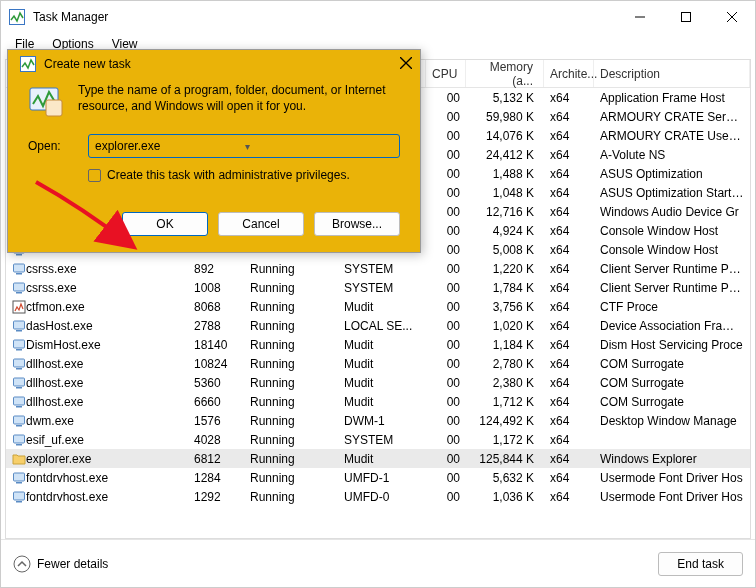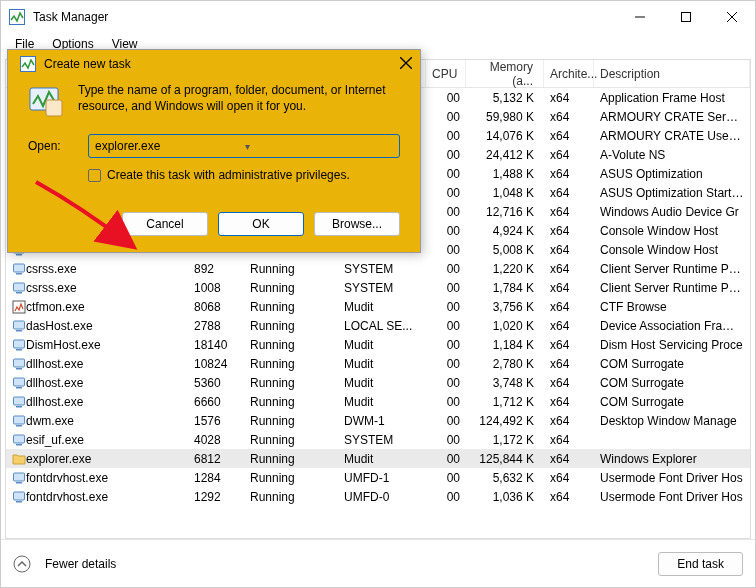--- a/index.html
+++ b/index.html
@@ -20,21 +20,21 @@
   .c-pid  { width: 56px; text-align: left; }
   .c-stat { width: 94px; }
   .c-user { width: 88px; }
   .c-cpu  { width: 40px; text-align: right; }
   .c-mem  { width: 78px; text-align: right; padding-right:10px !important; }
   .c-arch { width: 50px; }
   .c-desc { flex: 1; }
   .trow.sel { background: #eaeaea; }
   .row-icon { width:14px; height:14px; flex:0 0 14px; }
   .footer { position: absolute; bottom: 0; left: 0; right: 0; height: 48px; border-top: 1px solid #e5e5e5; display: flex; align-items: center; padding: 0 12px; justify-content: space-between; }
-  .fewer { display: flex; align-items: center; gap: 14px; font-size: 12px; }
+  .fewer { display: flex; align-items: center; gap: 6px; font-size: 12px; }
   .btn { border: 1px solid #bcbcbc; border-radius: 3px; background: #fdfdfd; padding: 4px 18px; font-size: 12px; font-family: inherit; }
   
   .modal { position: absolute; left: 6px; top: 48px; width: 414px; background: #eab308; border: 1px solid #9a9a9a; box-shadow: 2px 2px 10px rgba(0,0,0,.25); }
   .modal-title { display:flex; align-items:center; padding: 6px 8px 10px 12px; font-size: 12px; }
   .modal-title .title-txt { flex:1; }
   .modal-body { padding: 0 20px 16px 20px; }
   .modal-row1 { display:flex; gap:14px; align-items:flex-start; margin-bottom:16px; }
   .run-icon { width:36px; height:36px; flex:0 0 36px; }
   .desc { font-size:12px; line-height:1.35; }
   .open-row { display:flex; align-items:center; gap:12px; margin-bottom:10px; }
@@ -280,21 +280,21 @@
             <path d="M3 11l2-4 2 3 2-6 2 5" fill="none" stroke="#d04a2f" stroke-width="1.2"></path>
           </svg>
           <span>ctfmon.exe</span>
         </div>
         <div class="cell c-pid">8068</div>
         <div class="cell c-stat">Running</div>
         <div class="cell c-user">Mudit</div>
         <div class="cell c-cpu">00</div>
         <div class="cell c-mem">3,756 K</div>
         <div class="cell c-arch">x64</div>
-        <div class="cell c-desc">CTF Browse</div>
+        <div class="cell c-desc">CTF Proce</div>
       </div>
       <div class="trow">
         <div class="cell c-name">
           <svg class="row-icon" viewBox="0 0 14 14">
             <rect x="1.5" y="2" width="11" height="8" rx="1" fill="#cfe3f7" stroke="#5a8bc4"></rect>
             <rect x="4" y="11" width="6" height="1.5" fill="#5a8bc4"></rect>
           </svg>
           <span>dasHost.exe</span>
         </div>
         <div class="cell c-pid">2788</div>
@@ -342,21 +342,21 @@
           <svg class="row-icon" viewBox="0 0 14 14">
             <rect x="1.5" y="2" width="11" height="8" rx="1" fill="#cfe3f7" stroke="#5a8bc4"></rect>
             <rect x="4" y="11" width="6" height="1.5" fill="#5a8bc4"></rect>
           </svg>
           <span>dllhost.exe</span>
         </div>
         <div class="cell c-pid">5360</div>
         <div class="cell c-stat">Running</div>
         <div class="cell c-user">Mudit</div>
         <div class="cell c-cpu">00</div>
-        <div class="cell c-mem">3,748 K</div>
+        <div class="cell c-mem">2,380 K</div>
         <div class="cell c-arch">x64</div>
         <div class="cell c-desc">COM Surrogate</div>
       </div>
       <div class="trow">
         <div class="cell c-name">
           <svg class="row-icon" viewBox="0 0 14 14">
             <rect x="1.5" y="2" width="11" height="8" rx="1" fill="#cfe3f7" stroke="#5a8bc4"></rect>
             <rect x="4" y="11" width="6" height="1.5" fill="#5a8bc4"></rect>
           </svg>
           <span>dllhost.exe</span>
@@ -488,22 +488,22 @@
         <span>explorer.exe</span>
         <span class="chev">▾</span>
       </div>
     </div>
     <div class="chk-row">
       <span class="chkbox"></span>
       <span>Create this task with administrative privileges.</span>
     </div>
   </div>
   <div class="modal-btns">
+    <button class="modal-btn primary">OK</button>
     <button class="modal-btn">Cancel</button>
-    <button class="modal-btn primary">OK</button>
     <button class="modal-btn">Browse...</button>
   </div>
 </div>
 
 <svg class="arrow-svg" viewBox="0 0 110 80">
   <defs>
       <marker id="ah" markerWidth="10" markerHeight="10" refX="8" refY="5" orient="auto">
         <path d="M0,0 L10,5 L0,10 Z" fill="#e81123"></path>
       </marker>
     </defs>

